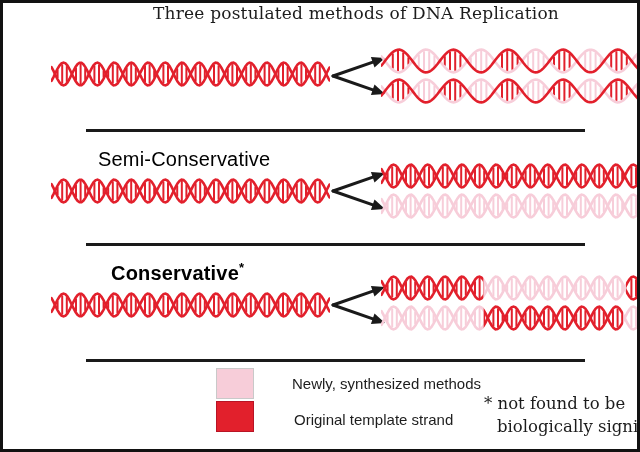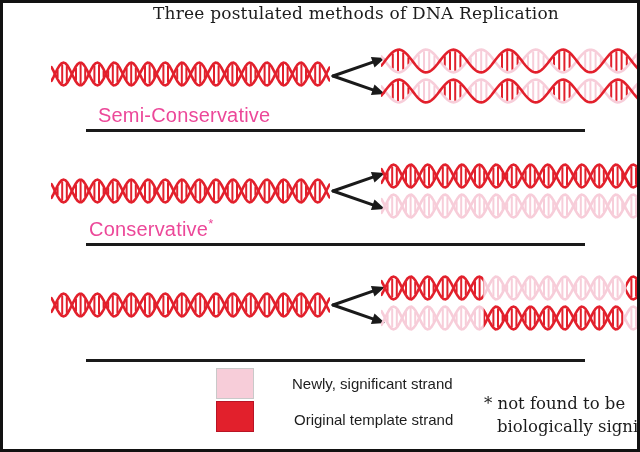--- a/index.html
+++ b/index.html
@@ -17,23 +17,24 @@
   .title {
     left: 0; top: 7; width: 100%;
     text-align: center;
     font-family: "DejaVu Serif", "Liberation Serif", serif;
     font-size: 17px;
     color: #1c1c1c;
     letter-spacing: 0.2px;
   }
   .method-label {
     font-size: 20px;
-    color: #ec4899;
+    color: #000000;
     letter-spacing: 0.2px;
     white-space: nowrap;
+    margin-top: 44px;
   }
   .method-label sup {
     font-size: 13px;
     vertical-align: super;
     line-height: 0;
   }
   .underline {
     height: 3px;
     width: 463px;
     left: 83px;
@@ -367,21 +368,21 @@
           <line x1="237.19999999999982" y1="9.3" x2="237.19999999999982" y2="16.7" stroke="#f7cdd9" stroke-width="2"></line>
           <line x1="246.3999999999998" y1="3.7" x2="246.3999999999998" y2="22.3" stroke="#f7cdd9" stroke-width="2"></line>
           <line x1="250.9999999999998" y1="4.4" x2="250.9999999999998" y2="21.6" stroke="#f7cdd9" stroke-width="2"></line>
           <line x1="260.1999999999998" y1="7.9" x2="260.1999999999998" y2="18.1" stroke="#f7cdd9" stroke-width="2"></line>
           <line x1="264.79999999999984" y1="3.1" x2="264.79999999999984" y2="22.9" stroke="#f7cdd9" stroke-width="2"></line>
           <line x1="269.39999999999986" y1="5.9" x2="269.39999999999986" y2="20.1" stroke="#f7cdd9" stroke-width="2"></line>
           <path d="M-3.5 6.2 L-1.5 9.9 L0.5 14.0 L2.5 18.0 L4.5 21.4 L6.5 23.6 L8.5 24.4 L10.5 23.7 L12.5 21.6 L14.5 18.3 L16.5 14.3 L18.5 10.2 L20.5 6.4 L22.5 3.5 L24.5 1.9 L26.5 1.7 L28.5 3.1 L30.5 5.8 L32.5 9.4 L34.5 13.5 L36.5 17.6 L38.5 21.0 L40.5 23.4 L42.5 24.4 L44.5 23.9 L46.5 21.9 L48.5 18.7 L50.5 14.8 L52.5 10.7 L54.5 6.8 L56.5 3.8 L58.5 2.0 L60.5 1.7 L62.5 2.8 L64.5 5.4 L66.5 8.9 L68.5 13.0 L70.5 17.1 L72.5 20.6 L74.5 23.2 L76.5 24.3 L78.5 24.0 L80.5 22.2 L82.5 19.2 L84.5 15.3 L86.5 11.2 L88.5 7.3 L90.5 4.1 L92.5 2.1 L94.5 1.6 L96.5 2.6 L98.5 5.0 L100.5 8.4 L102.5 12.5 L104.5 16.6 L106.5 20.2 L108.5 22.9 L110.5 24.3 L112.5 24.1 L114.5 22.5 L116.5 19.6 L118.5 15.8 L120.5 11.7 L122.5 7.7 L124.5 4.4 L126.5 2.3 L128.5 1.6 L130.5 2.4 L132.5 4.6 L134.5 8.0 L136.5 12.0 L138.5 16.1 L140.5 19.8 L142.5 22.6 L144.5 24.2 L146.5 24.2 L148.5 22.8 L150.5 20.0 L152.5 16.3 L154.5 12.2 L156.5 8.2 L158.5 4.8 L160.5 2.5 L162.5 1.6 L164.5 2.2 L166.5 4.3 L168.5 7.5 L170.5 11.4 L172.5 15.6 L174.5 19.4 L176.5 22.4 L178.5 24.1 L180.5 24.3 L182.5 23.0 L184.5 20.4 L186.5 16.8 L188.5 12.7 L190.5 8.7 L192.5 5.2 L194.5 2.7 L196.5 1.6 L198.5 2.1 L200.5 3.9 L202.5 7.0 L204.5 10.9 L206.5 15.1 L208.5 19.0 L210.5 22.1 L212.5 23.9 L214.5 24.4 L216.5 23.3 L218.5 20.8 L220.5 17.3 L222.5 13.3 L224.5 9.2 L226.5 5.6 L228.5 3.0 L230.5 1.7 L232.5 1.9 L234.5 3.6 L236.5 6.6 L238.5 10.4 L240.5 14.6 L242.5 18.5 L244.5 21.7 L246.5 23.8 L248.5 24.4 L250.5 23.5 L252.5 21.2 L254.5 17.8 L256.5 13.8 L258.5 9.7 L260.5 6.0 L262.5 3.2 L264.5 1.8 L266.5 1.8 L268.5 3.4 L270.5 6.2 L272.5 9.9 L274.5 14.0 L276.5 18.0 " fill="none" stroke="#f7cdd9" stroke-width="2.6" stroke-linecap="round"></path>
           <path d="M-3.5 19.8 L-1.5 16.1 L0.5 12.0 L2.5 8.0 L4.5 4.6 L6.5 2.4 L8.5 1.6 L10.5 2.3 L12.5 4.4 L14.5 7.7 L16.5 11.7 L18.5 15.8 L20.5 19.6 L22.5 22.5 L24.5 24.1 L26.5 24.3 L28.5 22.9 L30.5 20.2 L32.5 16.6 L34.5 12.5 L36.5 8.4 L38.5 5.0 L40.5 2.6 L42.5 1.6 L44.5 2.1 L46.5 4.1 L48.5 7.3 L50.5 11.2 L52.5 15.3 L54.5 19.2 L56.5 22.2 L58.5 24.0 L60.5 24.3 L62.5 23.2 L64.5 20.6 L66.5 17.1 L68.5 13.0 L70.5 8.9 L72.5 5.4 L74.5 2.8 L76.5 1.7 L78.5 2.0 L80.5 3.8 L82.5 6.8 L84.5 10.7 L86.5 14.8 L88.5 18.7 L90.5 21.9 L92.5 23.9 L94.5 24.4 L96.5 23.4 L98.5 21.0 L100.5 17.6 L102.5 13.5 L104.5 9.4 L106.5 5.8 L108.5 3.1 L110.5 1.7 L112.5 1.9 L114.5 3.5 L116.5 6.4 L118.5 10.2 L120.5 14.3 L122.5 18.3 L124.5 21.6 L126.5 23.7 L128.5 24.4 L130.5 23.6 L132.5 21.4 L134.5 18.0 L136.5 14.0 L138.5 9.9 L140.5 6.2 L142.5 3.4 L144.5 1.8 L146.5 1.8 L148.5 3.2 L150.5 6.0 L152.5 9.7 L154.5 13.8 L156.5 17.8 L158.5 21.2 L160.5 23.5 L162.5 24.4 L164.5 23.8 L166.5 21.7 L168.5 18.5 L170.5 14.6 L172.5 10.4 L174.5 6.6 L176.5 3.6 L178.5 1.9 L180.5 1.7 L182.5 3.0 L184.5 5.6 L186.5 9.2 L188.5 13.3 L190.5 17.3 L192.5 20.8 L194.5 23.3 L196.5 24.4 L198.5 23.9 L200.5 22.1 L202.5 19.0 L204.5 15.1 L206.5 10.9 L208.5 7.0 L210.5 3.9 L212.5 2.1 L214.5 1.6 L216.5 2.7 L218.5 5.2 L220.5 8.7 L222.5 12.7 L224.5 16.8 L226.5 20.4 L228.5 23.0 L230.5 24.3 L232.5 24.1 L234.5 22.4 L236.5 19.4 L238.5 15.6 L240.5 11.4 L242.5 7.5 L244.5 4.3 L246.5 2.2 L248.5 1.6 L250.5 2.5 L252.5 4.8 L254.5 8.2 L256.5 12.2 L258.5 16.3 L260.5 20.0 L262.5 22.8 L264.5 24.2 L266.5 24.2 L268.5 22.6 L270.5 19.8 L272.5 16.1 L274.5 12.0 L276.5 8.0 " fill="none" stroke="#f7cdd9" stroke-width="2.6" stroke-linecap="round"></path>
         </g>
       </svg></div>
-  <div class="abs method-label" style="left:50px; top:215px;"><span>Conservative</span><sup>*</sup></div>
+  <div class="abs method-label" style="left:72px; top:215px;font-weight:bold;"><span>Conservative</span><sup>*</sup></div>
   <div class="abs underline" style="top:240px;"></div>
 
   <div class="abs helix" style="left:12px; top:289px;"><svg width="279" height="26" viewBox="-4 0 279 26">
         <g>
           <line x1="2.6" y1="9.1" x2="2.6" y2="16.9" stroke="#e2202c" stroke-width="2"></line>
           <line x1="7.199999999999999" y1="3.3" x2="7.199999999999999" y2="22.7" stroke="#e2202c" stroke-width="2"></line>
           <line x1="11.799999999999999" y1="5.1" x2="11.799999999999999" y2="20.9" stroke="#e2202c" stroke-width="2"></line>
           <line x1="21" y1="6.6" x2="21" y2="19.4" stroke="#e2202c" stroke-width="2"></line>
           <line x1="25.6" y1="3.0" x2="25.6" y2="23.0" stroke="#e2202c" stroke-width="2"></line>
           <line x1="30.200000000000003" y1="7.2" x2="30.200000000000003" y2="18.8" stroke="#e2202c" stroke-width="2"></line>
@@ -761,21 +762,21 @@
             <line x1="264.79999999999984" y1="3.1" x2="264.79999999999984" y2="22.9" stroke="#f7cdd9" stroke-width="2"></line>
             <line x1="269.39999999999986" y1="5.9" x2="269.39999999999986" y2="20.1" stroke="#f7cdd9" stroke-width="2"></line>
             <path d="M-3.5 6.2 L-1.5 9.9 L0.5 14.0 L2.5 18.0 L4.5 21.4 L6.5 23.6 L8.5 24.4 L10.5 23.7 L12.5 21.6 L14.5 18.3 L16.5 14.3 L18.5 10.2 L20.5 6.4 L22.5 3.5 L24.5 1.9 L26.5 1.7 L28.5 3.1 L30.5 5.8 L32.5 9.4 L34.5 13.5 L36.5 17.6 L38.5 21.0 L40.5 23.4 L42.5 24.4 L44.5 23.9 L46.5 21.9 L48.5 18.7 L50.5 14.8 L52.5 10.7 L54.5 6.8 L56.5 3.8 L58.5 2.0 L60.5 1.7 L62.5 2.8 L64.5 5.4 L66.5 8.9 L68.5 13.0 L70.5 17.1 L72.5 20.6 L74.5 23.2 L76.5 24.3 L78.5 24.0 L80.5 22.2 L82.5 19.2 L84.5 15.3 L86.5 11.2 L88.5 7.3 L90.5 4.1 L92.5 2.1 L94.5 1.6 L96.5 2.6 L98.5 5.0 L100.5 8.4 L102.5 12.5 L104.5 16.6 L106.5 20.2 L108.5 22.9 L110.5 24.3 L112.5 24.1 L114.5 22.5 L116.5 19.6 L118.5 15.8 L120.5 11.7 L122.5 7.7 L124.5 4.4 L126.5 2.3 L128.5 1.6 L130.5 2.4 L132.5 4.6 L134.5 8.0 L136.5 12.0 L138.5 16.1 L140.5 19.8 L142.5 22.6 L144.5 24.2 L146.5 24.2 L148.5 22.8 L150.5 20.0 L152.5 16.3 L154.5 12.2 L156.5 8.2 L158.5 4.8 L160.5 2.5 L162.5 1.6 L164.5 2.2 L166.5 4.3 L168.5 7.5 L170.5 11.4 L172.5 15.6 L174.5 19.4 L176.5 22.4 L178.5 24.1 L180.5 24.3 L182.5 23.0 L184.5 20.4 L186.5 16.8 L188.5 12.7 L190.5 8.7 L192.5 5.2 L194.5 2.7 L196.5 1.6 L198.5 2.1 L200.5 3.9 L202.5 7.0 L204.5 10.9 L206.5 15.1 L208.5 19.0 L210.5 22.1 L212.5 23.9 L214.5 24.4 L216.5 23.3 L218.5 20.8 L220.5 17.3 L222.5 13.3 L224.5 9.2 L226.5 5.6 L228.5 3.0 L230.5 1.7 L232.5 1.9 L234.5 3.6 L236.5 6.6 L238.5 10.4 L240.5 14.6 L242.5 18.5 L244.5 21.7 L246.5 23.8 L248.5 24.4 L250.5 23.5 L252.5 21.2 L254.5 17.8 L256.5 13.8 L258.5 9.7 L260.5 6.0 L262.5 3.2 L264.5 1.8 L266.5 1.8 L268.5 3.4 L270.5 6.2 L272.5 9.9 L274.5 14.0 L276.5 18.0 " fill="none" stroke="#f7cdd9" stroke-width="2.6" stroke-linecap="round"></path>
             <path d="M-3.5 19.8 L-1.5 16.1 L0.5 12.0 L2.5 8.0 L4.5 4.6 L6.5 2.4 L8.5 1.6 L10.5 2.3 L12.5 4.4 L14.5 7.7 L16.5 11.7 L18.5 15.8 L20.5 19.6 L22.5 22.5 L24.5 24.1 L26.5 24.3 L28.5 22.9 L30.5 20.2 L32.5 16.6 L34.5 12.5 L36.5 8.4 L38.5 5.0 L40.5 2.6 L42.5 1.6 L44.5 2.1 L46.5 4.1 L48.5 7.3 L50.5 11.2 L52.5 15.3 L54.5 19.2 L56.5 22.2 L58.5 24.0 L60.5 24.3 L62.5 23.2 L64.5 20.6 L66.5 17.1 L68.5 13.0 L70.5 8.9 L72.5 5.4 L74.5 2.8 L76.5 1.7 L78.5 2.0 L80.5 3.8 L82.5 6.8 L84.5 10.7 L86.5 14.8 L88.5 18.7 L90.5 21.9 L92.5 23.9 L94.5 24.4 L96.5 23.4 L98.5 21.0 L100.5 17.6 L102.5 13.5 L104.5 9.4 L106.5 5.8 L108.5 3.1 L110.5 1.7 L112.5 1.9 L114.5 3.5 L116.5 6.4 L118.5 10.2 L120.5 14.3 L122.5 18.3 L124.5 21.6 L126.5 23.7 L128.5 24.4 L130.5 23.6 L132.5 21.4 L134.5 18.0 L136.5 14.0 L138.5 9.9 L140.5 6.2 L142.5 3.4 L144.5 1.8 L146.5 1.8 L148.5 3.2 L150.5 6.0 L152.5 9.7 L154.5 13.8 L156.5 17.8 L158.5 21.2 L160.5 23.5 L162.5 24.4 L164.5 23.8 L166.5 21.7 L168.5 18.5 L170.5 14.6 L172.5 10.4 L174.5 6.6 L176.5 3.6 L178.5 1.9 L180.5 1.7 L182.5 3.0 L184.5 5.6 L186.5 9.2 L188.5 13.3 L190.5 17.3 L192.5 20.8 L194.5 23.3 L196.5 24.4 L198.5 23.9 L200.5 22.1 L202.5 19.0 L204.5 15.1 L206.5 10.9 L208.5 7.0 L210.5 3.9 L212.5 2.1 L214.5 1.6 L216.5 2.7 L218.5 5.2 L220.5 8.7 L222.5 12.7 L224.5 16.8 L226.5 20.4 L228.5 23.0 L230.5 24.3 L232.5 24.1 L234.5 22.4 L236.5 19.4 L238.5 15.6 L240.5 11.4 L242.5 7.5 L244.5 4.3 L246.5 2.2 L248.5 1.6 L250.5 2.5 L252.5 4.8 L254.5 8.2 L256.5 12.2 L258.5 16.3 L260.5 20.0 L262.5 22.8 L264.5 24.2 L266.5 24.2 L268.5 22.6 L270.5 19.8 L272.5 16.1 L274.5 12.0 L276.5 8.0 " fill="none" stroke="#f7cdd9" stroke-width="2.6" stroke-linecap="round"></path>
           </g>
         </g>
       </svg></div>
   <div class="abs underline" style="top:356px;"></div>
 
   <div class="abs legend-swatch" style="left: 213px; top: 365px; border: 1px solid rgb(201, 201, 201); background: rgb(247, 205, 217);"></div>
-  <div class="abs legend-label" style="left:253px; top:372px;">Newly, significant strand</div>
+  <div class="abs legend-label" style="left:253px; top:372px;">Newly, synthesized methods</div>
   <div class="abs legend-swatch" style="left: 213px; top: 398px; border: 1px solid rgb(184, 20, 37); background: rgb(226, 32, 44);"></div>
   <div class="abs legend-label" style="left:255px; top:408px;">Original template strand</div>
 
   <div class="abs footnote" style="left:445px; top:389px;">
     <div><span>*</span> <span>not found to be</span></div>
     <div class="fn-line2">biologically significant</div>
   </div>
 
 </div>
 

